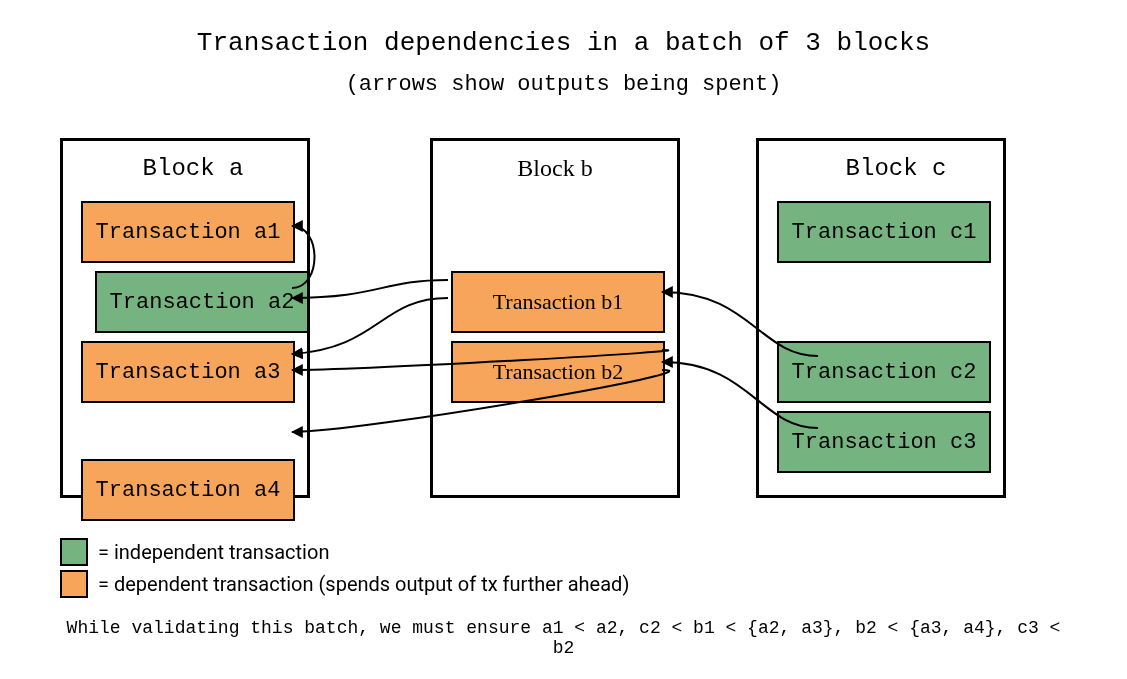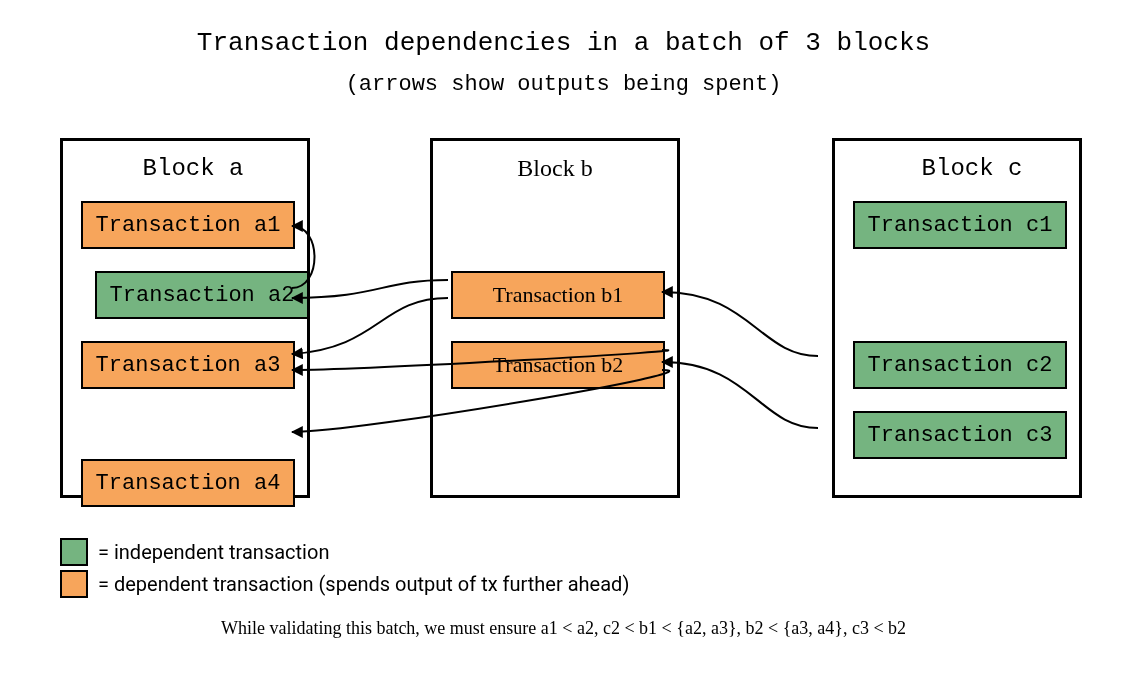--- a/index.html
+++ b/index.html
@@ -17,35 +17,35 @@
     position:absolute; top:72px; left:0; right:0;
     text-align:center; font-size:22px;
   }
   .diagram { position:absolute; left:60px; top:138px; width:1010px; height:360px; }
   .block {
     position:absolute; width:250px; height:360px; background:#fff;
     border:3px solid #000; box-sizing:border-box;
   }
   .block-title { text-align:center; font-size:24px; margin-top:14px; }
   .tx {
-    position:absolute; width:214px; height:48px; box-sizing:border-box;
+    position:absolute; width:214px; height:62px; box-sizing:border-box;
     border:2px solid #000; display:flex; align-items:center; justify-content:center;
     font-size:22px;
   }
   .green  { background:#75B480; }
   .orange { background:#F7A55B; }
   svg.edges { position:absolute; left:0; top:0; width:1010px; height:360px; overflow:visible; }
   .legend { position:absolute; left:60px; top:536px; }
   .legend-row { display:flex; align-items:center; height:32px; font-size:20px;
                 font-family: -apple-system, BlinkMacSystemFont, "Segoe UI", Roboto, Helvetica, Arial, sans-serif; }
   .swatch { width:24px; height:24px; border:2px solid #000; margin-right:10px; }
   .footer {
     position:absolute; left:60px; right:60px; top:618px;
     font-size:18px; text-align:center;
-    font-family: Liberation Serif, serif;
+    font-family: Liberation Mono, monospace;
   }
 </style>
 </head>
 <body>
 
 <div class="title">Transaction dependencies in a batch of 3 blocks</div>
 <div class="subtitle">(arrows show outputs being spent)</div>
 
 <div class="diagram">
 
@@ -56,21 +56,21 @@
     <div class="tx orange" style="left:18px; top:200px;">Transaction a3</div>
     <div class="tx orange" style="left:18px; top:270px;margin-top:48px;">Transaction a4</div>
   </div>
 
   <div class="block" style="left:370px;font-family:Liberation Serif, serif;">
     <div class="block-title">Block b</div>
     <div class="tx orange" style="left:18px; top:130px;">Transaction b1</div>
     <div class="tx orange" style="left:18px; top:200px;">Transaction b2</div>
   </div>
 
-  <div class="block" style="left:772px;padding-left:30px;">
+  <div class="block" style="left:696px;padding-left:30px;">
     <div class="block-title">Block c</div>
     <div class="tx green" style="left:18px; top:60px;">Transaction c1</div>
     <div class="tx green" style="left:18px; top:200px;">Transaction c2</div>
     <div class="tx green" style="left:18px; top:270px;">Transaction c3</div>
   </div>
 
   <svg class="edges">
     <defs>
       <marker id="arrow" viewBox="0 0 10 10" refX="9" refY="5" markerWidth="6" markerHeight="6" orient="auto-start-reverse">
         <path d="M0,0 L10,5 L0,10 z" fill="#000"></path>

